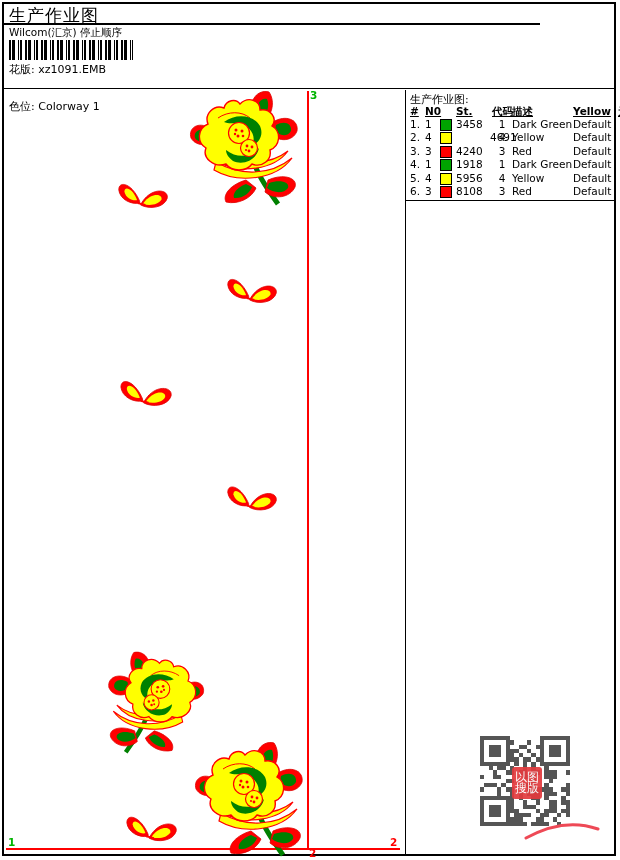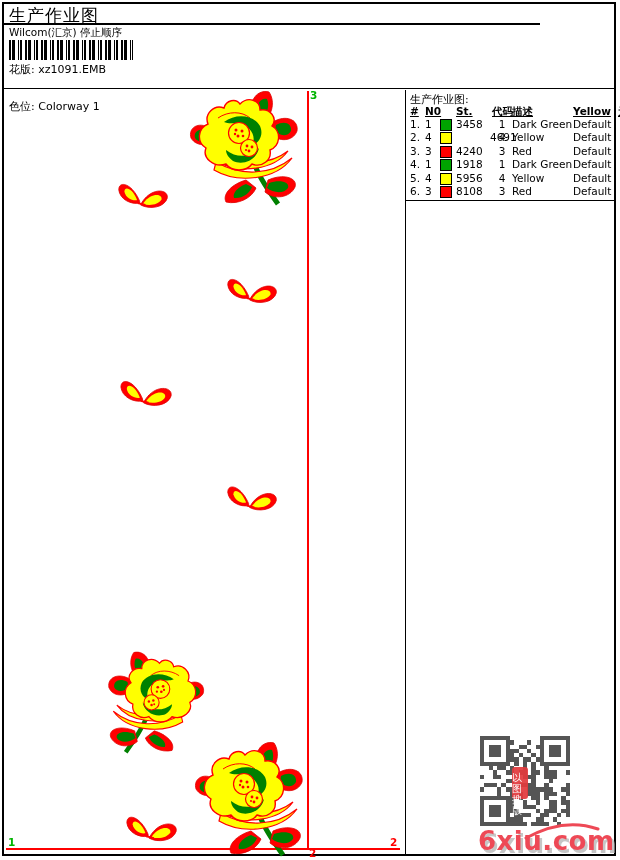--- a/index.html
+++ b/index.html
@@ -27,22 +27,22 @@
     grid-template-columns:15px 15px 16px 36px 20px 61px 45px 1fr;
     font-size:10.5px;line-height:13.4px;}
   .seq-table .th{font-weight:bold;text-decoration:underline;white-space:nowrap;}
   .cell{white-space:nowrap;}
   .code-cell{text-align:center;}
   .swatch{width:10px;height:10px;border:1px solid #000;margin-top:1px;}
   .table-rule{position:absolute;left:0;top:110px;width:100%;border-top:1.5px solid #000;}
 
   .qr{position:absolute;left:74px;top:646px;width:90px;height:90px;}
   .qr svg{display:block;}
-  .seal{position:absolute;left:106px;top:677px;width:16px;height:32px;background:#e23b3e;
-    color:#fff;font-size:10px;line-height:11px;border-radius:3px;
+  .seal{position:absolute;left:106px;top:677px;width:30px;height:32px;background:#e23b3e;
+    color:#fff;font-size:12px;line-height:11px;text-align:center;border-radius:3px;
     padding-top:5px;box-sizing:border-box;opacity:.93;}
   .watermark{position:absolute;left:72px;top:736px;font-size:26px;font-weight:800;
     color:#ee4956;letter-spacing:.5px;text-shadow:2.5px 2.5px 0 #c6c6c6;white-space:nowrap;}
   .swoosh{position:absolute;left:118px;top:731px;}
 
   
   .design-area{position:absolute;left:0;top:85px;width:401px;height:765px;}
   .vline-red{position:absolute;left:303px;top:2px;width:1.5px;height:759px;background:#f00;}
   .hline-red{position:absolute;left:2px;top:759px;width:394px;height:1.5px;background:#f00;}
   .marker{position:absolute;font-size:10.5px;font-weight:bold;line-height:10px;}
@@ -383,19 +383,18 @@
           <rect x="13" y="20" width="1" height="1" fill="#555"></rect>
           <rect x="14" y="20" width="1" height="1" fill="#555"></rect>
           <rect x="15" y="20" width="1" height="1" fill="#555"></rect>
           <rect x="18" y="20" width="1" height="1" fill="#555"></rect>
         </svg>
       </div>
     <div class="seal">
       <div>以图</div>
       <div>搜版</div>
     </div>
-    <div class="watermark">6xiu.com</div>
     <svg class="swoosh" width="76" height="20">
       <path d="M2,17 Q40,-4 74,8" fill="none" stroke="#ee4956" stroke-width="3" stroke-linecap="round"></path>
     </svg>
   </div>
 
 </div>
 
 </body></html>

